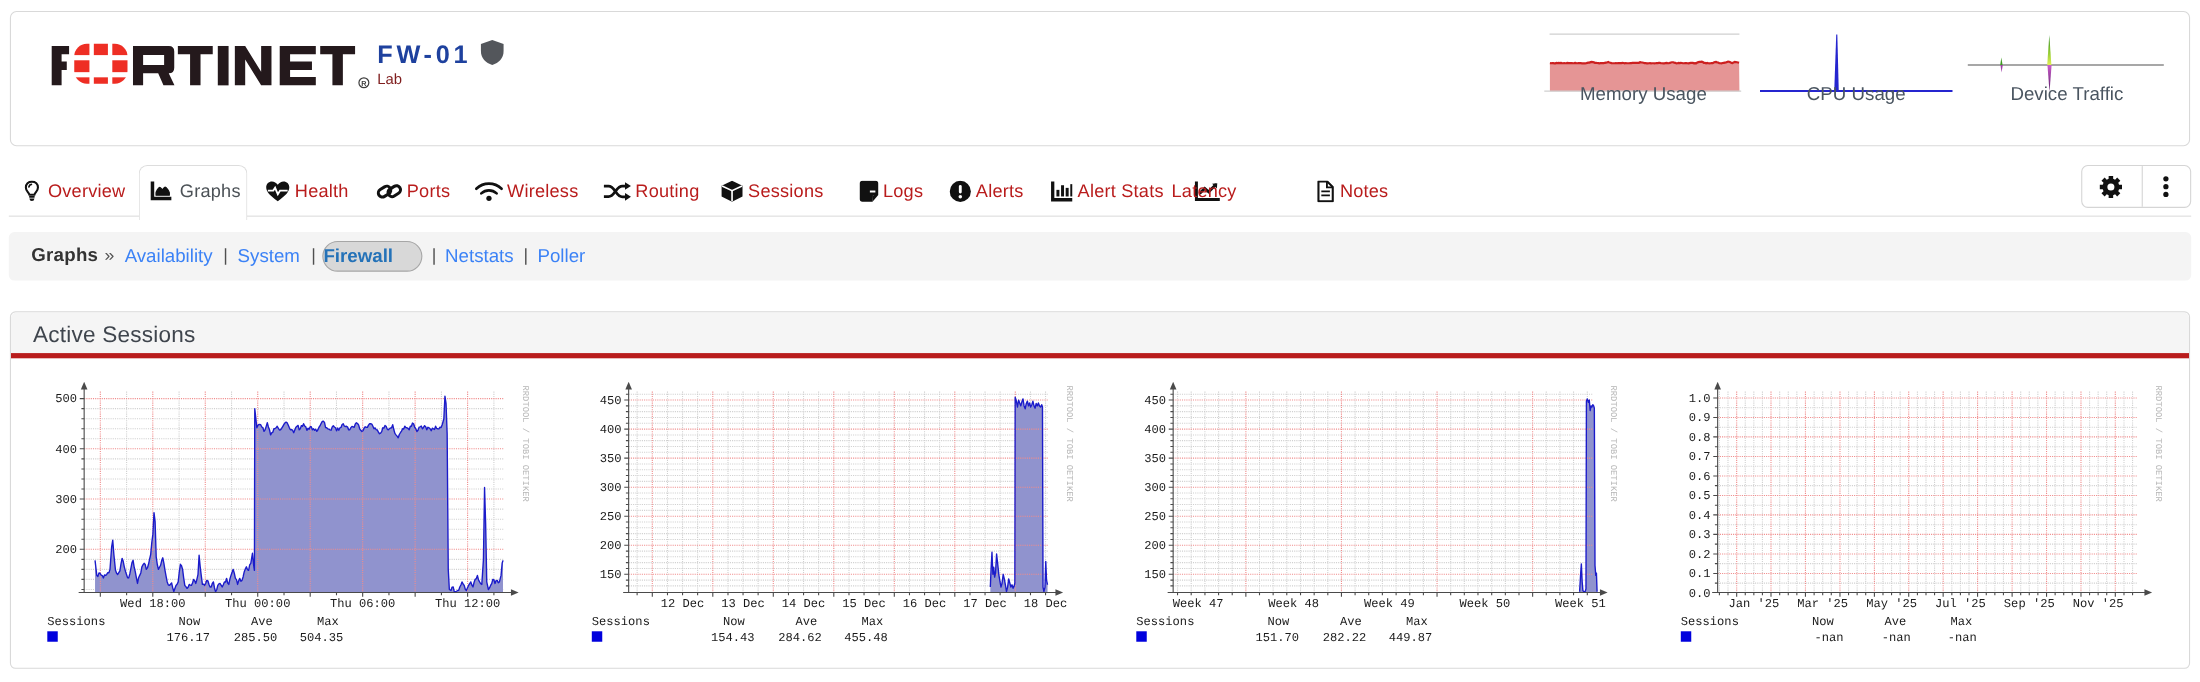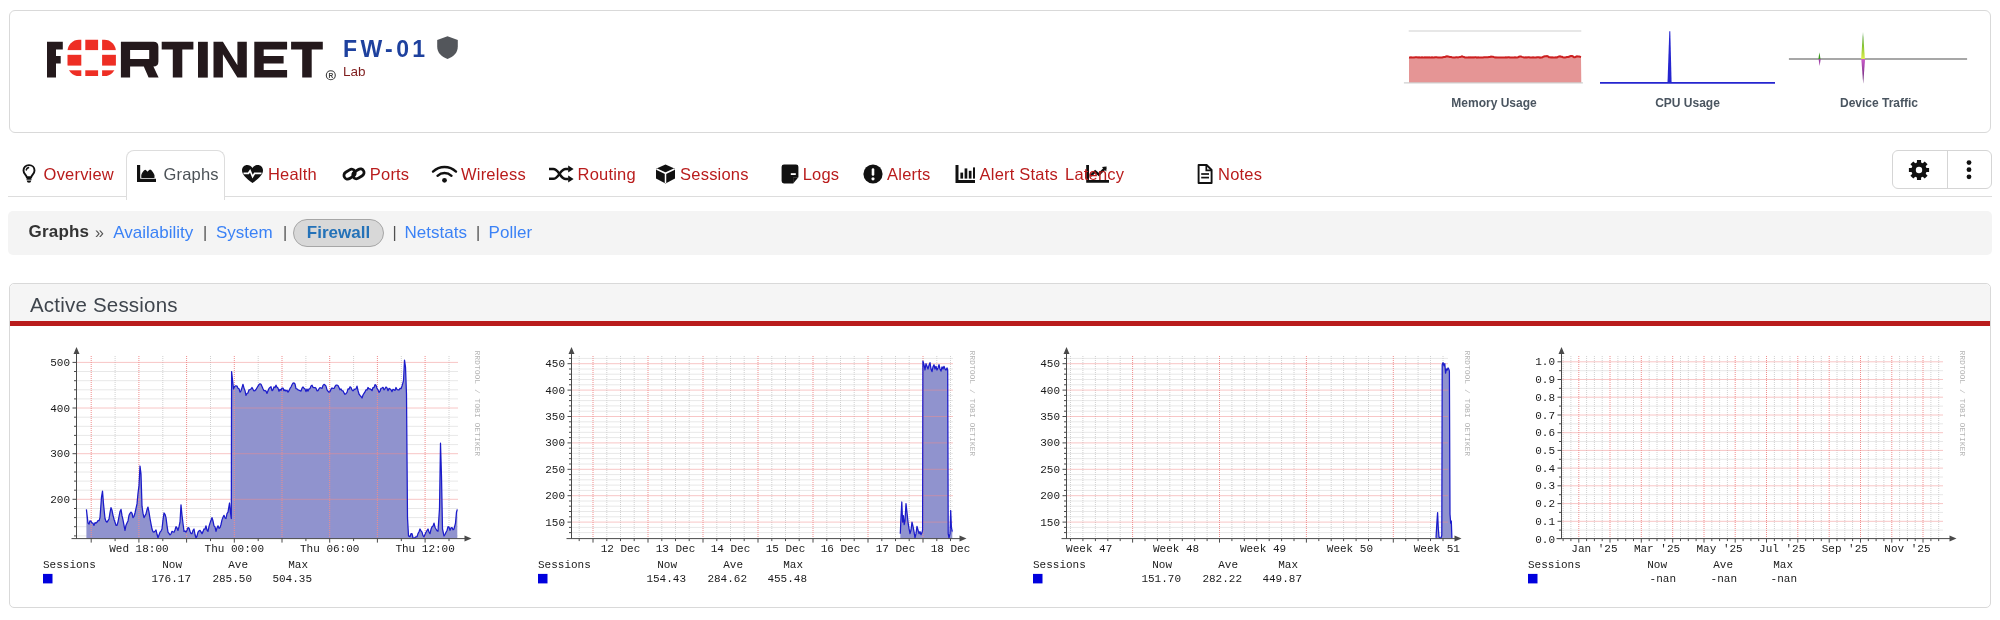--- a/index.html
+++ b/index.html
@@ -7,25 +7,25 @@
 .card{position:absolute;left:9px;top:10px;width:1982px;height:123px;background:#fff;border:1px solid #d9d9d9;border-radius:6px}
 .navline{position:absolute;left:8px;top:196px;width:1984px;height:1px;background:#ddd}
 .tabbox{position:absolute;left:126px;top:149.5px;width:99px;height:50px;background:#fff;border:1px solid #ddd;border-bottom:none;border-radius:8px 8px 0 0}
 .navitem{position:absolute;top:163px;height:22px;display:flex;align-items:center;white-space:nowrap}
 .navitem .lbl{font-size:16.5px;color:#b91c1c;letter-spacing:0.2px}
 .navitem.active .lbl{color:#4c5257}
 .btngroup{position:absolute;left:1892px;top:150px;width:100px;height:39px;border:1px solid #d5d5d5;border-radius:6px;background:#fff}
 .btngroup .div{position:absolute;left:54px;top:0;width:1px;height:37px;background:#d5d5d5}
 .crumb{position:absolute;left:8px;top:211px;width:1984px;height:44px;background:#f4f4f4;border-radius:5px;font-size:16px}
 .blue{color:#3b82f6}
-.pill{position:absolute;left:293px;top:219px;width:91px;height:28px;background:#d8d8d8;border:1px solid #a6a6a6;border-radius:14px;text-align:center;line-height:26px;font-size:17px;font-weight:bold;color:#2472b8}
+.pill{position:absolute;left:293px;top:219px;width:91px;height:28px;background:#d8d8d8;border:1px solid #a6a6a6;border-radius:14px;text-align:left;line-height:26px;font-size:17px;font-weight:bold;color:#2472b8}
 .panel{position:absolute;left:9px;top:283px;width:1982px;height:325px;background:#fff;border:1px solid #d9d9d9;border-radius:5px}
 .phead{position:absolute;left:0;top:0;width:100%;height:42px;background:#f5f5f5;border-bottom:5px solid #b91c1c;border-radius:5px 5px 0 0}
 .phead h2{position:absolute;left:20px;top:9px;font-size:20.5px;font-weight:normal;color:#3f454d;letter-spacing:0.2px}
-.minilbl{position:absolute;top:96px;font-size:12px;font-weight:bold;color:#4a5560;text-align:center;white-space:nowrap}
+.minilbl{position:absolute;top:76px;font-size:17px;font-weight:normal;color:#4a5560;text-align:center;white-space:nowrap}
 </style></head>
 <body>
 <div class="card"></div>
 <svg class="abs" style="left:0;top:0" width="340" height="90" viewBox="0 0 340 90">
     <path fill="#24191c" d="M47 41.8 H62.8 V49.4 H56 V56.0 H60.7 V63.6 H56 V77.6 H47 Z"></path>
     <rect x="67.5" y="39.8" width="48.4" height="36.3" rx="11.5" fill="#ee2e24"></rect>
     <rect x="81.3" y="38" width="4" height="40" fill="#fff"></rect>
     <rect x="98.1" y="38" width="4" height="40" fill="#fff"></rect>
     <rect x="66" y="50.1" width="51" height="4.7" fill="#fff"></rect>
     <rect x="66" y="65.6" width="51" height="4.7" fill="#fff"></rect>

